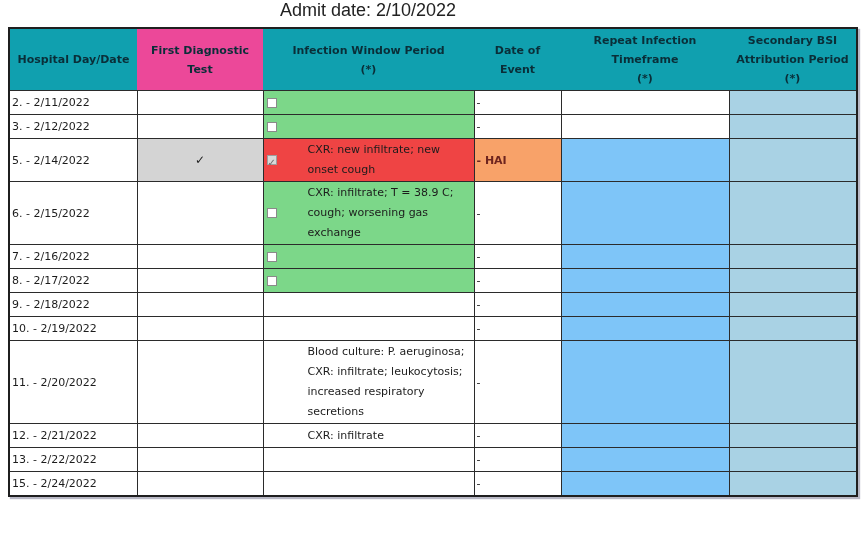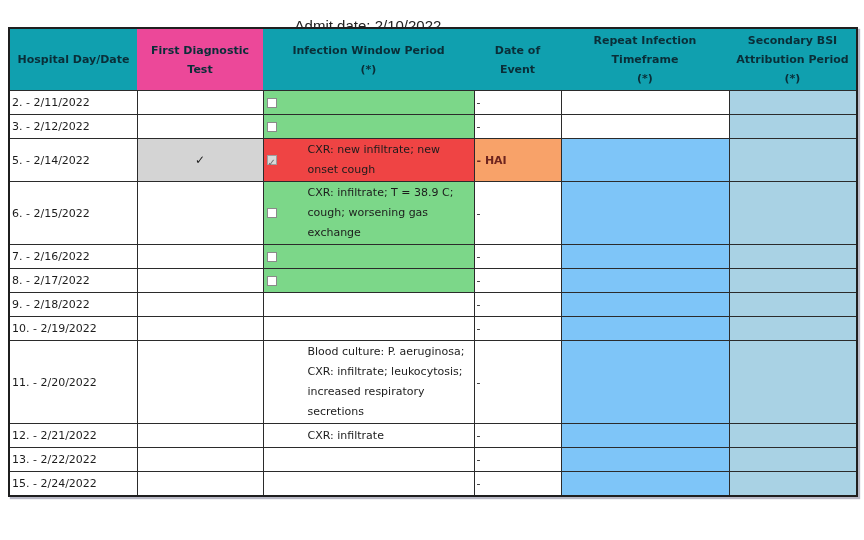--- a/index.html
+++ b/index.html
@@ -1,18 +1,18 @@
 <!DOCTYPE html>
 <html><head>
 <meta charset="utf-8">
 <style>
   html,body{margin:0;padding:0;background:#ffffff;width:864px;height:540px;overflow:hidden;}
   .page-title{
-    width:736px;text-align:center;margin-top:17px;
-    font-family:"Liberation Sans",sans-serif;font-size:15px;color:#222;
+    width:736px;text-align:center;margin-top:0;
+    font-family:"Liberation Sans",sans-serif;font-size:18px;color:#222;
   }
   .tbl-wrap{position:absolute;left:8px;top:27px;}
   table{
     border-collapse:collapse;table-layout:fixed;width:848px;background:#fff;
     font-family:"DejaVu Sans",sans-serif;font-size:11px;color:#1c1c1c;
     border:2px solid #1f1f1f;
     box-shadow:2px 2px 1px rgba(125,125,150,0.55);
   }
   thead th{
     background:#10A0AF;color:#0A2E38;font-weight:bold;font-size:11px;

